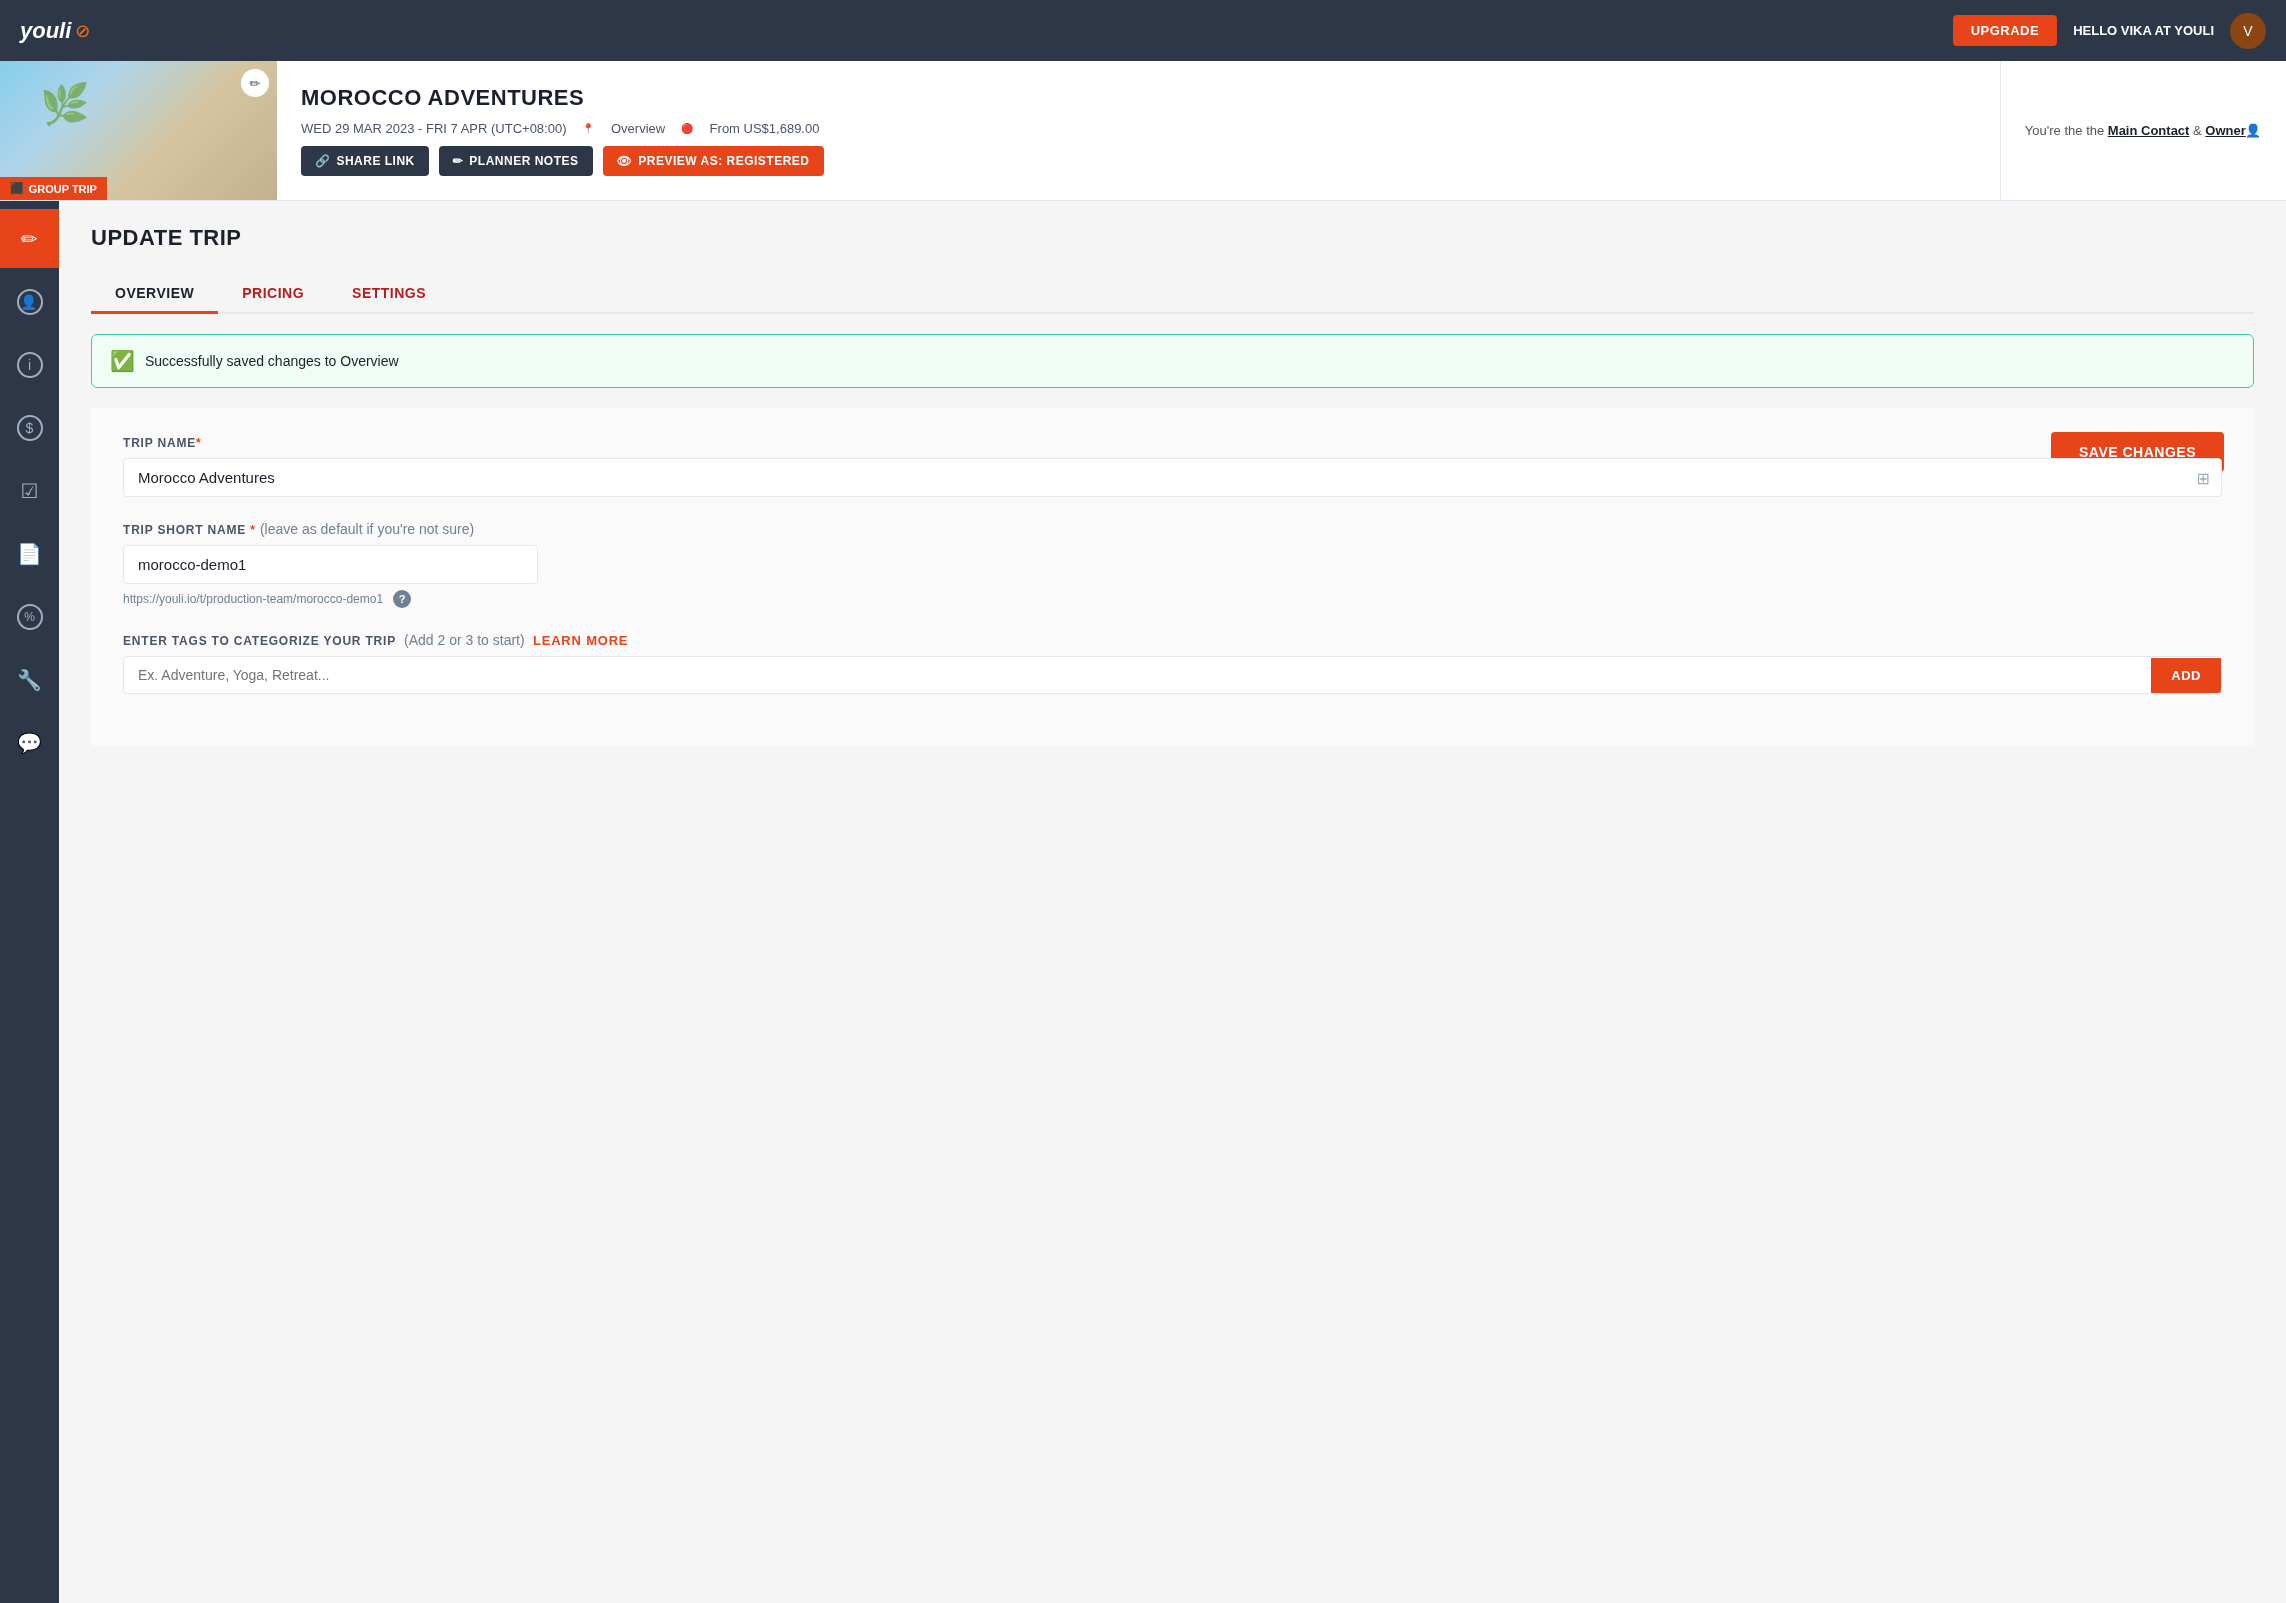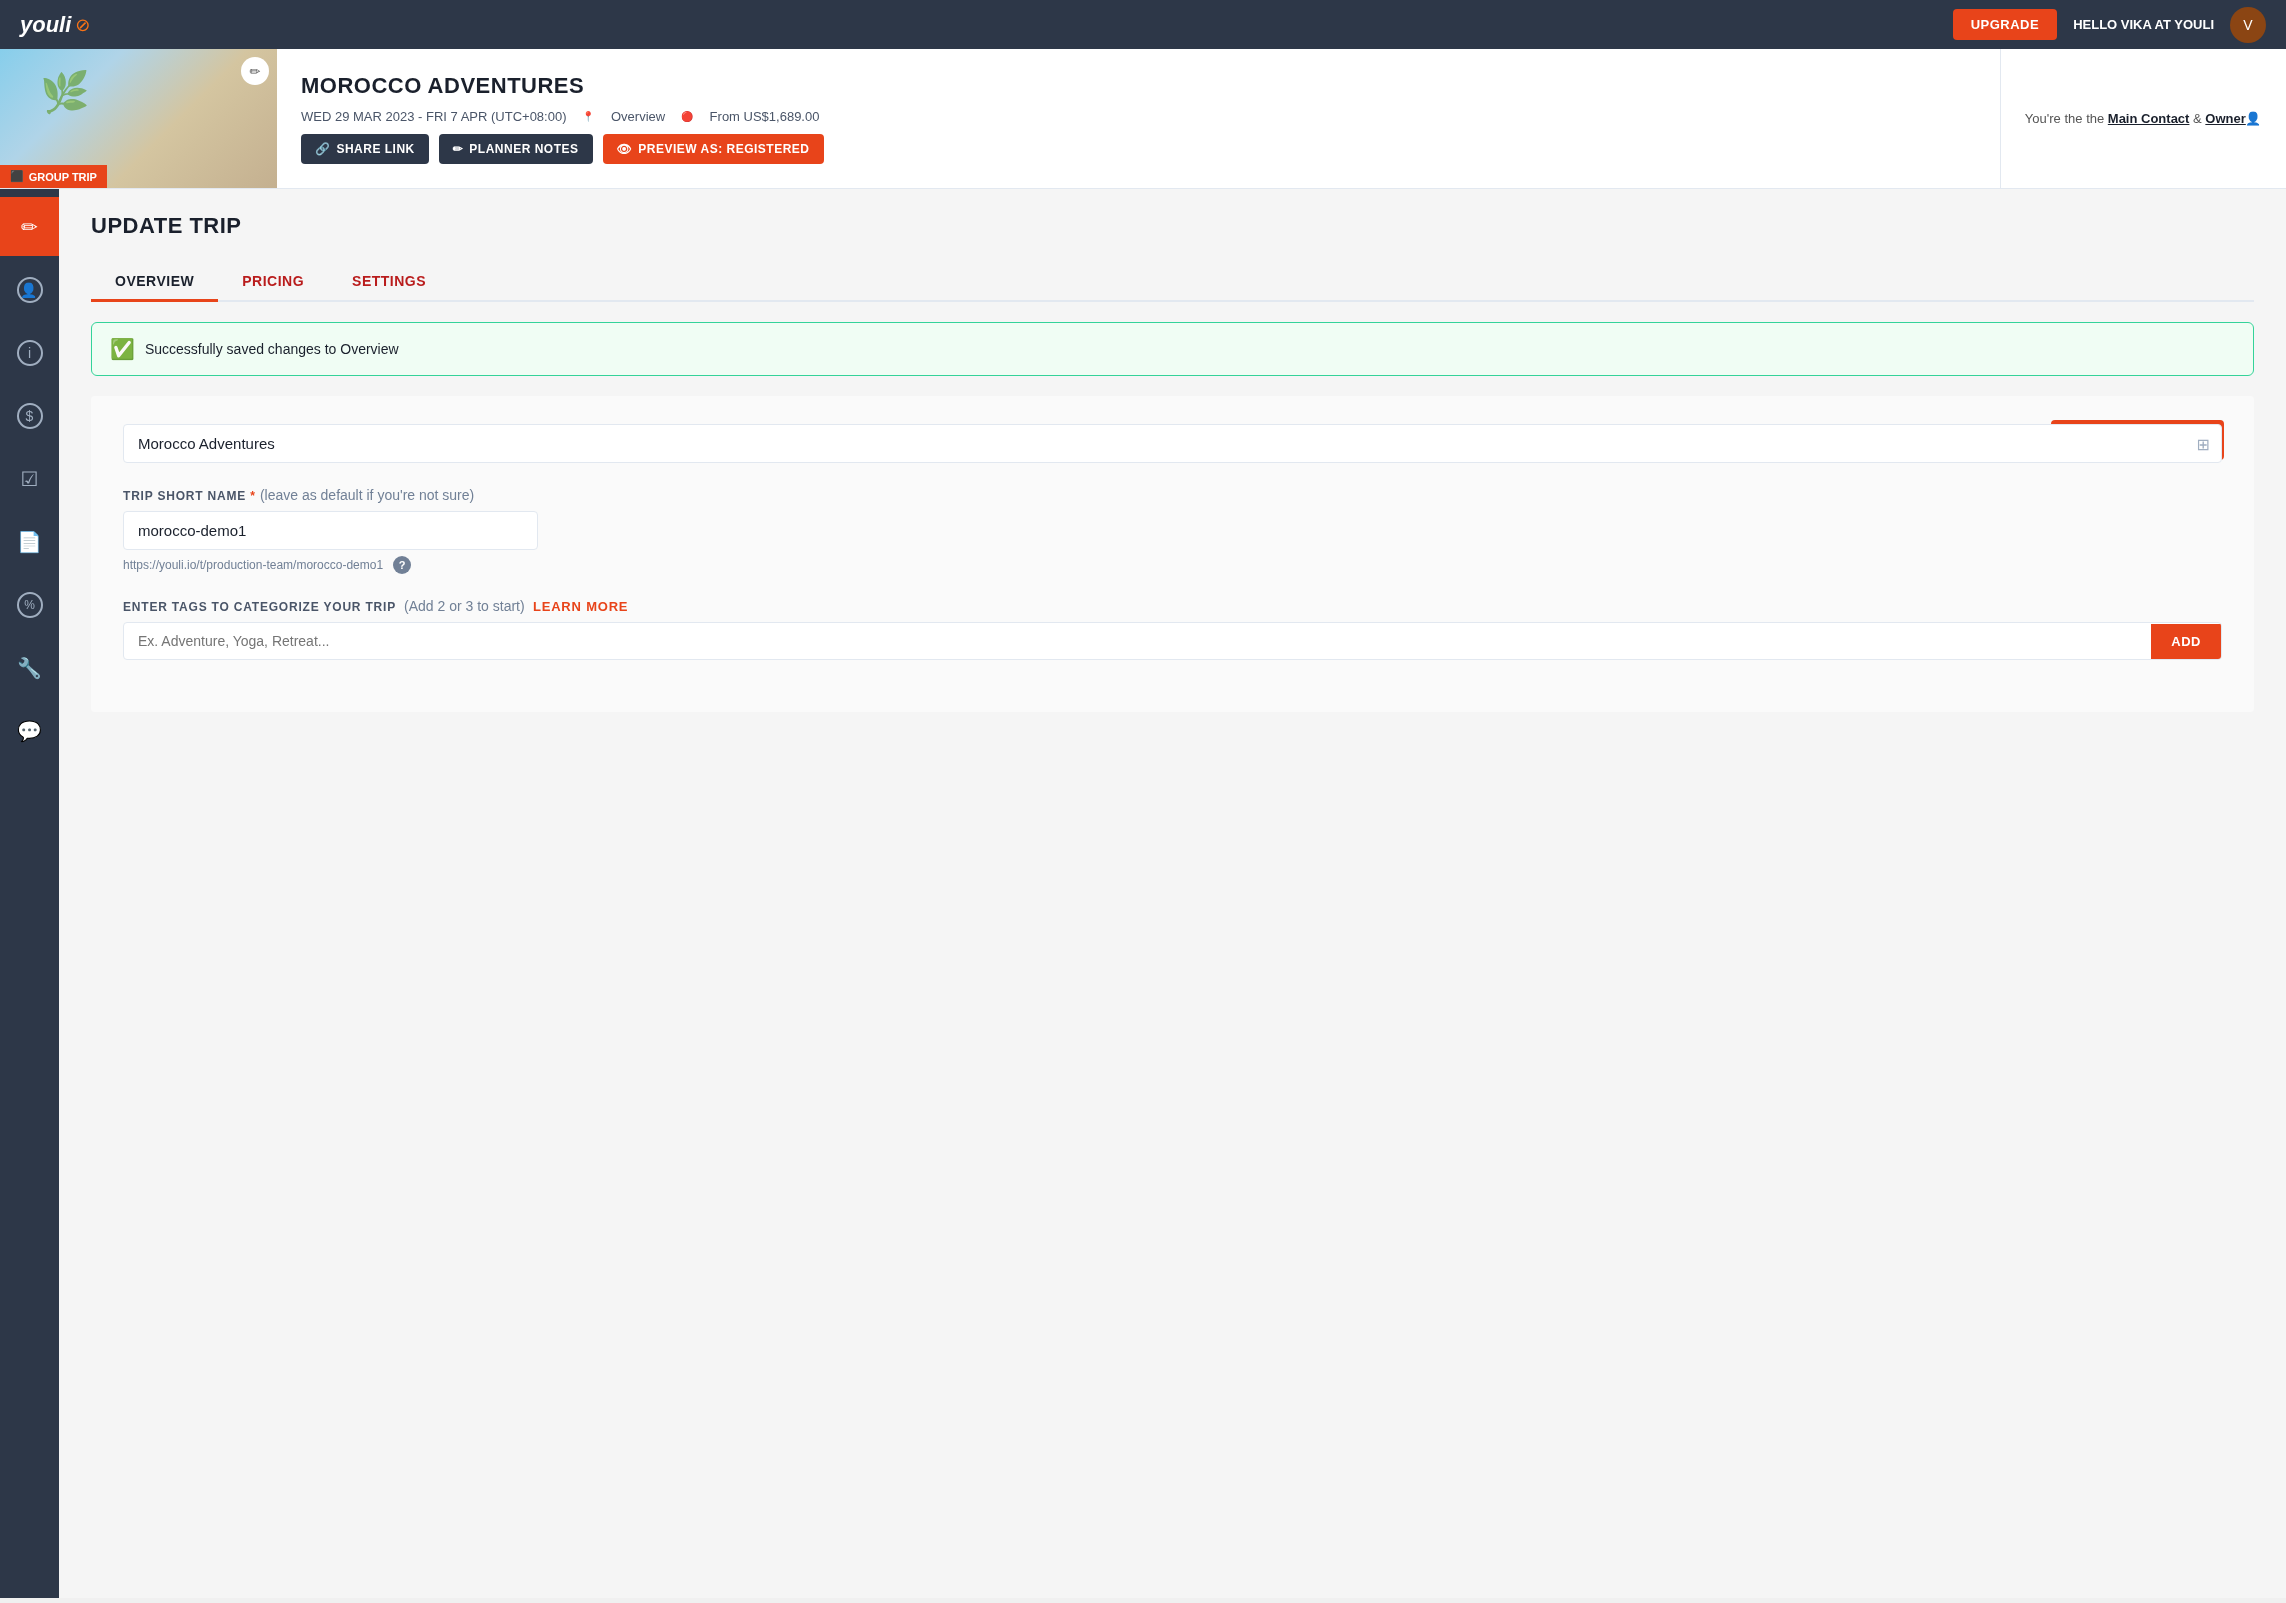--- a/index.html
+++ b/index.html
@@ -1,21 +1,21 @@
 <!DOCTYPE html>
 <html><head>
   <meta charset="utf-8">
   <style>
     * { box-sizing: border-box; margin: 0; padding: 0; }
     body { font-family: -apple-system, BlinkMacSystemFont, 'Segoe UI', sans-serif; background: #f0f0f0; min-height: 100vh; }
 
     
     .navbar {
       background: #2d3748;
-      height: 49px;
+      height: 61px;
       display: flex;
       align-items: center;
       justify-content: space-between;
       padding: 0 20px;
       position: relative;
       z-index: 10;
     }
     .navbar-logo {
       display: flex;
       align-items: center;
@@ -501,20 +501,23 @@
 
       <div class="success-banner">
         <span class="success-icon">✅</span>
         <span>Successfully saved changes to Overview</span>
       </div>
 
       <div class="form-card">
         <button class="save-changes-btn">SAVE CHANGES</button>
 
         <div class="form-group">
+          <div class="form-label">
+            <span>TRIP NAME</span><span class="form-label-required">*</span>
+          </div>
           <div class="form-input-with-icon">
             <input class="form-input" type="text" value="Morocco Adventures" style="">
             <span class="form-input-icon">⊞</span>
           </div>
         </div>
 
         <div class="form-group">
           <div class="form-label">
             <span>TRIP SHORT NAME</span><span class="form-label-required"> *</span>
             <span class="form-label-hint">(leave as default if you're not sure)</span>

